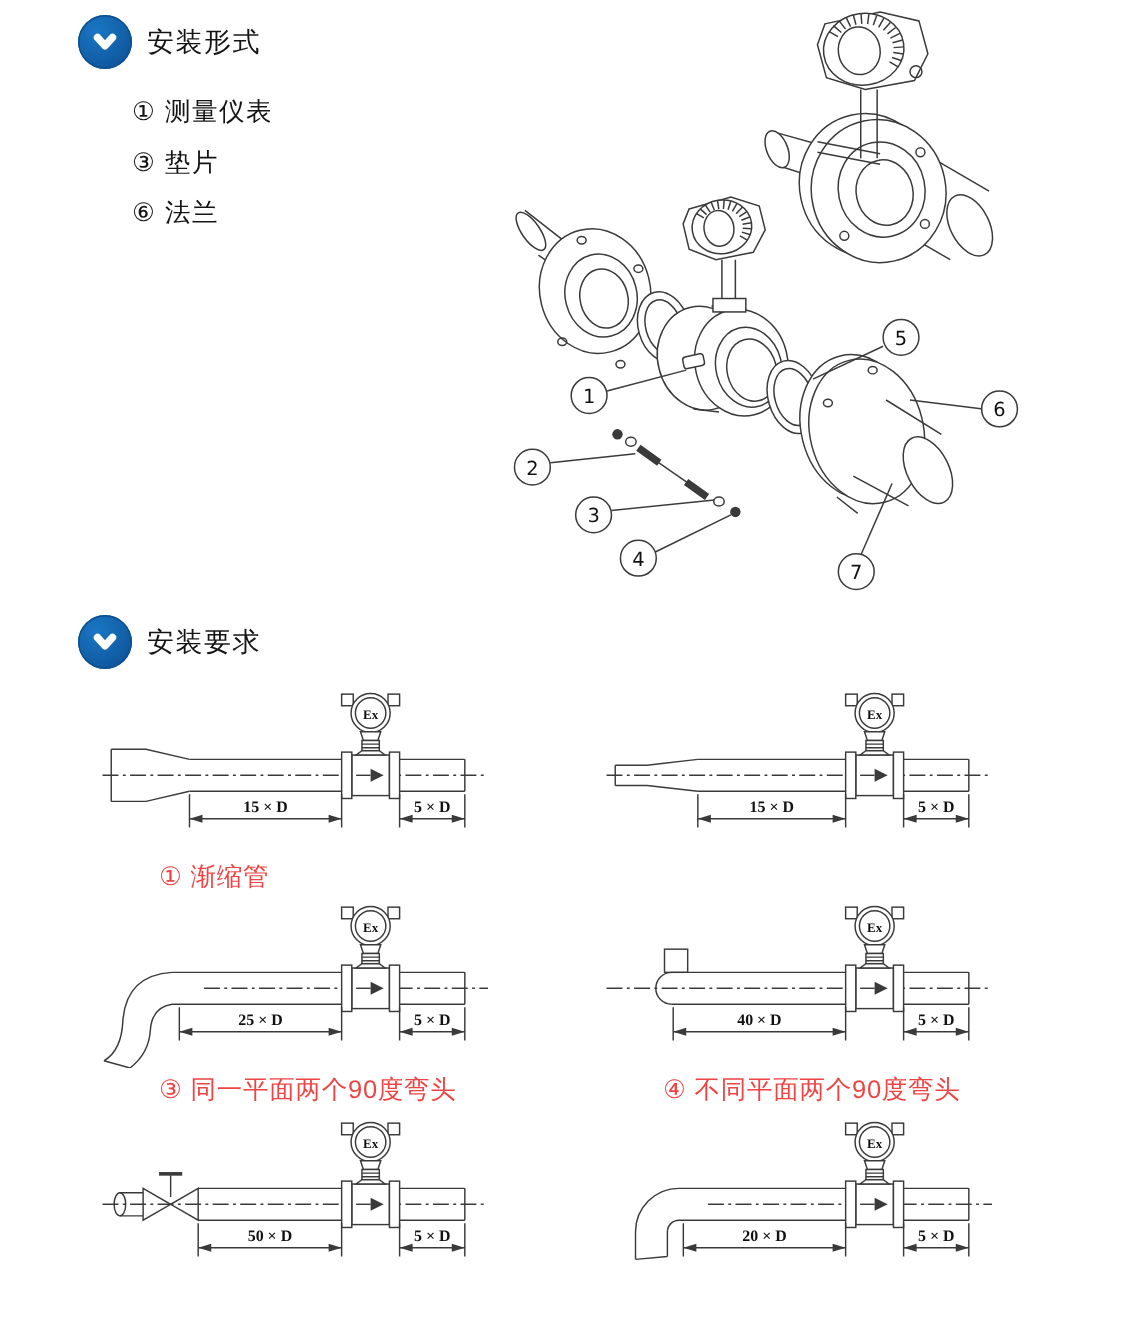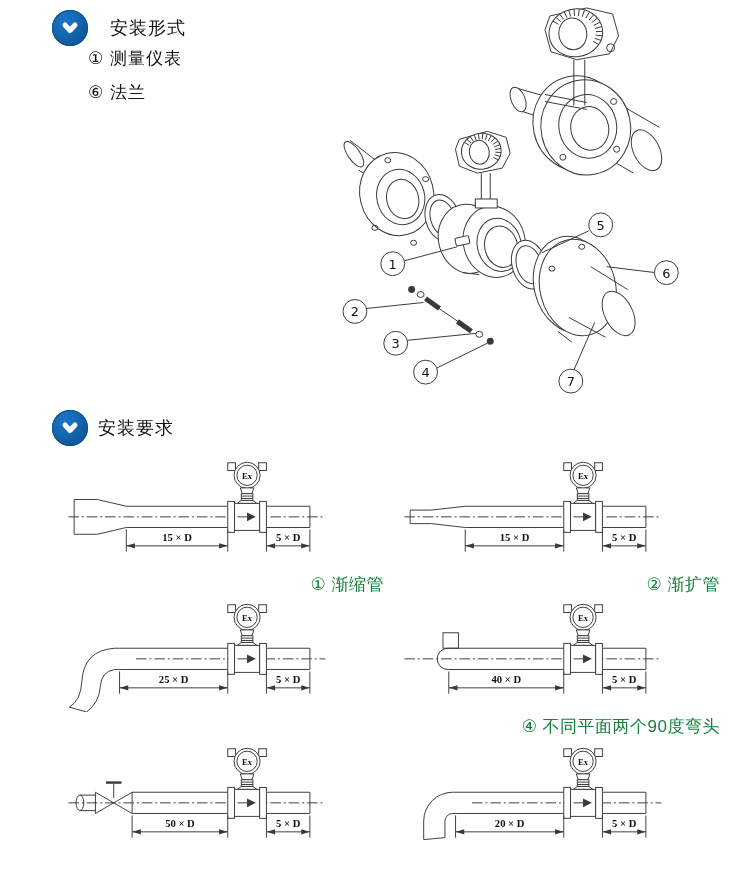--- a/index.html
+++ b/index.html
@@ -6,47 +6,48 @@
   body{
     width:750px;height:884px;position:relative;background:#ffffff;
     font-family:"Liberation Sans","DejaVu Sans",sans-serif;color:#1a1a1a;
     overflow:hidden;
   }
   .sec-header{position:absolute;display:flex;align-items:center;}
   .sec-badge{width:36px;height:36px;border-radius:50%;
     background:radial-gradient(circle at 35% 30%, #1b76c4 0%, #1260a8 55%, #0a4a8e 100%);
     box-shadow:0 0 0 1px #0d508f inset;display:flex;align-items:center;justify-content:center;flex:0 0 36px;}
   .sec-title{margin-left:10px;font-size:18px;letter-spacing:1px;color:#141414;}
-  #parts-list{position:absolute;left:88px;top:42px;list-style:none;margin:0;padding:0;}
+  #parts-list{position:absolute;left:88px;top:58px;list-style:none;margin:0;padding:0;}
   #parts-list li{height:33.5px;line-height:33.5px;font-size:17px;letter-spacing:1px;color:#141414;}
   #exploded{position:absolute;left:330px;top:2px;}
   figure.mini{position:absolute;margin:0;width:322px;}
-  figure.mini figcaption{margin-top:3px;padding-left:44px;font-size:17px;letter-spacing:0.5px;color:#15803d;white-space:nowrap;text-align:right;}
+  figure.mini figcaption{margin-top:3px;padding-left:44px;font-size:17px;letter-spacing:0.5px;color:#ef4444;white-space:nowrap;}
   svg{display:block;}
   .ln{stroke:#3a3a3a;stroke-width:1;fill:none;}
   .lnf{stroke:#3a3a3a;stroke-width:1;fill:#ffffff;}
   .dk{fill:#3a3a3a;stroke:none;}
   text.dim{font-family:"Liberation Serif","DejaVu Serif",serif;font-weight:bold;font-size:11px;fill:#111;text-anchor:middle;}
   text.ex{font-family:"Liberation Serif","DejaVu Serif",serif;font-weight:bold;font-size:9px;fill:#111;text-anchor:middle;}
   text.callout{font-size:13px;fill:#111;text-anchor:middle;font-family:"DejaVu Sans",sans-serif;}
 </style>
 </head>
 <body>
 
-<div class="sec-header" style="left:52px;top:10px;gap:12px;">
+<div class="sec-header" style="left:52px;top:10px;">
   <div class="sec-badge">
     <svg width="22" height="22" viewBox="0 0 22 22">
       <path d="M6 8 L11 13.5 L16 8" fill="none" stroke="#ffffff" stroke-width="5" stroke-linecap="round" stroke-linejoin="round"></path>
     </svg>
   </div>
   <span class="sec-title">安装形式</span>
 </div>
 
 <ul id="parts-list">
   <li>① 测量仪表</li>
+  <li>③ 垫片</li>
   <li>⑥ 法兰</li>
 </ul>
 
 <svg id="exploded" width="418" height="396" viewBox="0 0 420 398">
 
   <g>
 
     <path class="ln" d="M189,87 L221,96 M190,109 L221,119"></path>
     <ellipse class="lnf" cx="189" cy="98" rx="7" ry="13" transform="rotate(-22 189 98)"></ellipse>
 
@@ -235,21 +236,20 @@
         <path class="ln" d="M65,76 L65,99 M167,76 L167,99 M65,93 L167,93"></path>
         <polygon class="dk" points="65,93 74,90.2 74,95.8"></polygon>
         <polygon class="dk" points="167,93 158,90.2 158,95.8"></polygon>
         <text class="dim" x="116" y="88">15 × D</text>
         <path class="ln" d="M207,76 L207,99 M252,76 L252,99 M207,93 L252,93"></path>
         <polygon class="dk" points="207,93 216,90.2 216,95.8"></polygon>
         <polygon class="dk" points="252,93 243,90.2 243,95.8"></polygon>
         <text class="dim" x="229.5" y="88">5 × D</text>
       </svg>
     </div>
-  <figcaption>② 渐扩管</figcaption>
 </figure>
 <figure class="mini" style="left:62px;top:598px;">
   <div class="drawing">
       <svg width="318" height="114" viewBox="0 0 320 118">
         <path class="ln" stroke-dasharray="11 3 2 3" d="M72,63 L268,63"></path>
         <path class="ln" d="M50,52 Q18,54 16,86 Q15,106 3,113 M50,74 Q36,76 35,92 Q34,108 21,118 M3,113 L21,118"></path>
         <path class="ln" d="M50,52 L167,52 M50,74 L167,74 M207,52 L252,52 M207,74 L252,74 M252,52 L252,74"></path>
         <g>
           <rect class="lnf" x="174" y="49" width="26" height="28"></rect>
           <rect class="lnf" x="167" y="47" width="7" height="32"></rect>
@@ -271,20 +271,21 @@
         <path class="ln" d="M55,76 L55,99 M167,76 L167,99 M55,93 L167,93"></path>
         <polygon class="dk" points="55,93 64,90.2 64,95.8"></polygon>
         <polygon class="dk" points="167,93 158,90.2 158,95.8"></polygon>
         <text class="dim" x="111" y="88">25 × D</text>
         <path class="ln" d="M207,76 L207,99 M252,76 L252,99 M207,93 L252,93"></path>
         <polygon class="dk" points="207,93 216,90.2 216,95.8"></polygon>
         <polygon class="dk" points="252,93 243,90.2 243,95.8"></polygon>
         <text class="dim" x="229.5" y="88">5 × D</text>
       </svg>
     </div>
+  <figcaption>③ 同一平面两个90度弯头</figcaption>
 </figure>
 <figure class="mini" style="left:398px;top:598px;">
   <div class="drawing">
       <svg width="318" height="114" viewBox="0 0 320 118">
         <path class="ln" stroke-dasharray="11 3 2 3" d="M2,63 L268,63"></path>
         <path class="ln" d="M47,52 A11,11 0 0 0 47,74"></path>
         <rect class="ln" x="42" y="36" width="16" height="16"></rect>
         <path class="ln" d="M47,52 L167,52 M47,74 L167,74 M207,52 L252,52 M207,74 L252,74 M252,52 L252,74"></path>
         <g>
           <rect class="lnf" x="174" y="49" width="26" height="28"></rect>

